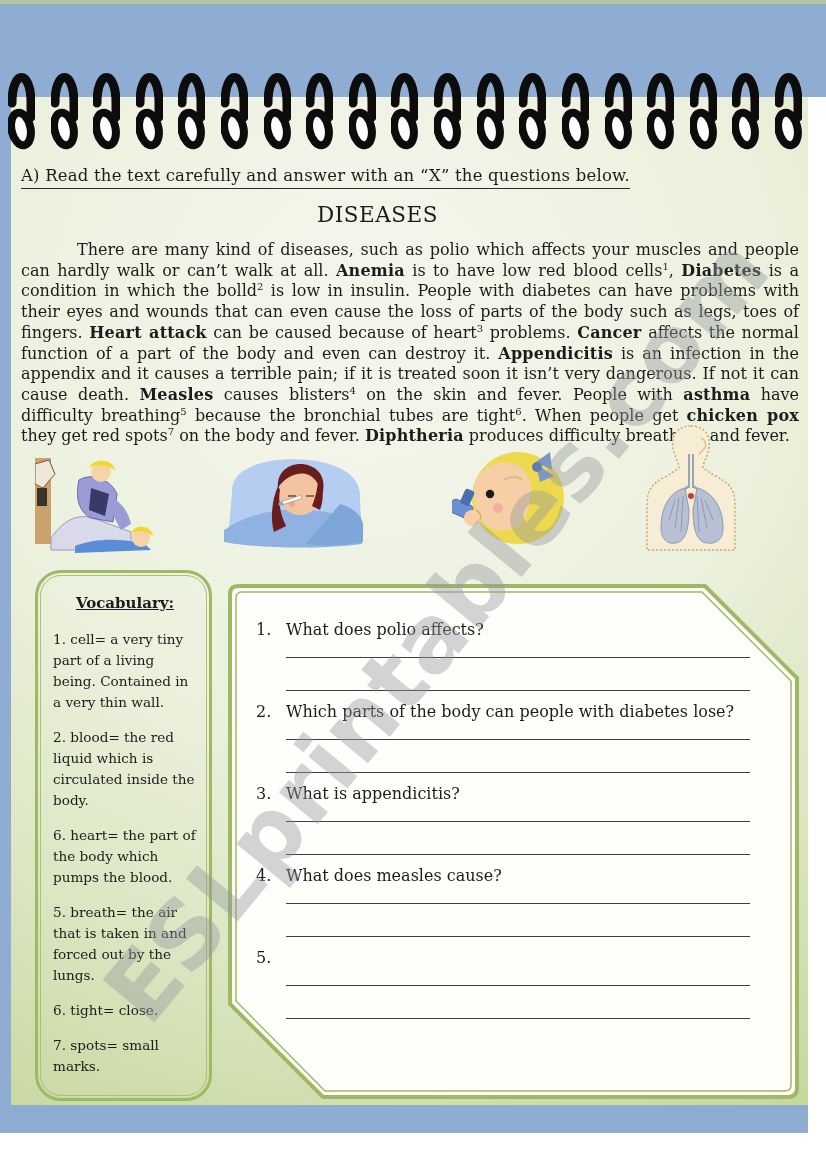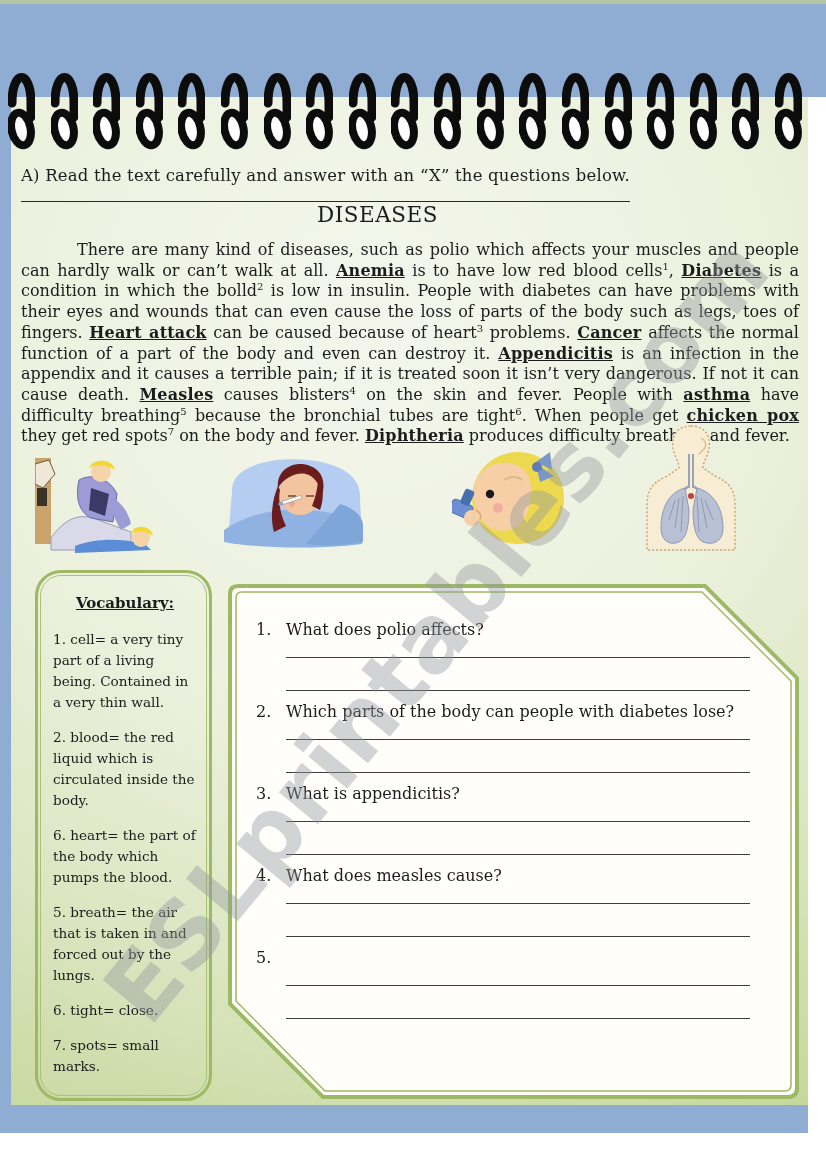--- a/index.html
+++ b/index.html
@@ -17,30 +17,30 @@
     left:11px;top:97px;width:797px;height:1008px;
     background:radial-gradient(ellipse 130% 105% at 45% 22%,
       #f4f6ec 0%, #ecf1de 38%, #dce6c2 62%, #c6d79e 85%, #b9cf8d 100%);
   }
   
   .spiral{left:8px;top:56px;width:794px;height:98px;display:flex;justify-content:space-between;z-index:6;}
   .coil{width:27px;height:98px;}
   
   .instruction{
     left:21px;top:166px;font-size:16.5px;letter-spacing:.2px;
-    border-bottom:1px solid #2a2a2a;padding-bottom:16px;z-index:4;
+    border-bottom:1px solid #2a2a2a;padding-bottom:3px;z-index:4;
   }
   .title{left:11px;top:202px;width:733px;text-align:center;font-size:21.5px;letter-spacing:.5px;z-index:4;}
   
   .passage{
     left:21px;top:240px;width:778px;font-size:16px;line-height:20.7px;
     text-align:justify;text-indent:56px;z-index:4;
   }
   .passage sup{font-size:10px;line-height:0;}
-  .passage b{letter-spacing:.2px;text-decoration:underline;}
+  .passage b{letter-spacing:.2px;}
   
   .vocab-box{
     left:35px;top:570px;width:171px;height:525px;
     border:3px solid #9db963;border-radius:26px;z-index:4;
   }
   .vocab-inner{
     position:absolute;left:2px;top:2px;right:2px;bottom:2px;
     border:1px solid #a9c274;border-radius:21px;
     padding:18px 9px 0 12px;box-sizing:border-box;
   }

